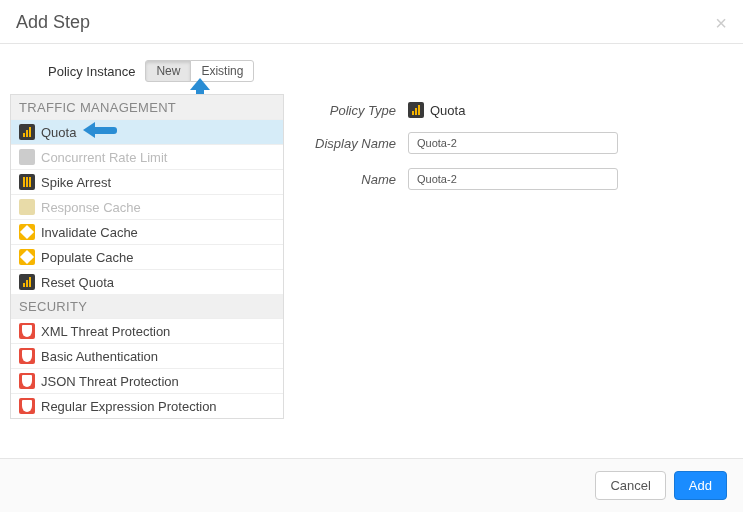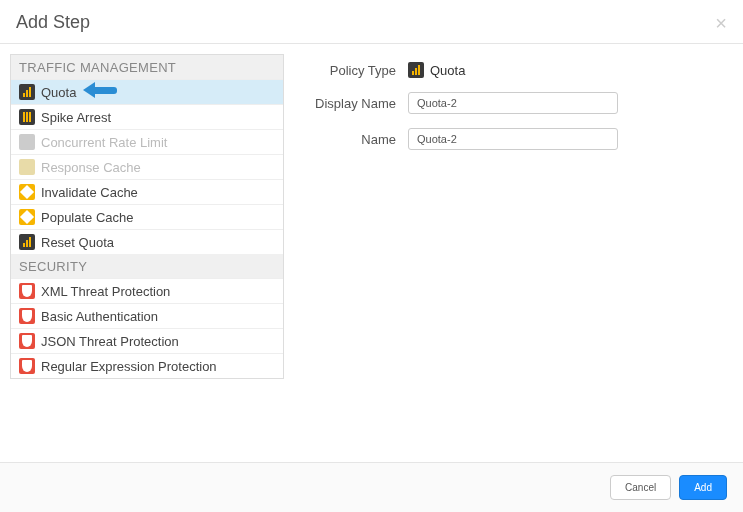--- a/index.html
+++ b/index.html
@@ -184,20 +184,21 @@
   .form-row {
     display: flex;
     align-items: center;
     margin-bottom: 14px;
   }
   .form-label {
     width: 110px;
     text-align: right;
     padding-right: 12px;
     color: #555;
+    font-style: italic;
   }
   .form-value {
     display: flex; align-items: center; gap: 6px;
   }
   .text-input {
     border: 1px solid #ccc;
     border-radius: 3px;
     padding: 4px 8px;
     font-size: 11px;
     width: 210px;
@@ -211,73 +212,81 @@
     padding: 12px 16px;
     display: flex;
     justify-content: flex-end;
     gap: 8px;
   }
   .btn {
     border: 1px solid #ccc;
     background: #fff;
     padding: 6px 14px;
     border-radius: 4px;
-    font-size: 10px;
+    font-size: 13px;
     cursor: pointer;
     color: #555;
   }
   .btn-primary {
     background: #1a8cff;
     border-color: #1678d8;
     color: #fff;
     font-weight: 400;
   }
 </style>
 </head>
 <body>
 
 <div class="modal-header">
   <div class="modal-title">Add Step</div>
   <div class="close-x">×</div>
 </div>
 
 <div class="modal-body">
 
+  <div class="policy-instance-row">
+    <span class="policy-instance-label">Policy Instance</span>
+    <span class="btn-group">
+      <button class="btn-toggle active">New</button>
+      <button class="btn-toggle">Existing</button>
+    </span>
+    <span class="arrow-up"></span>
+  </div>
 
   <div class="columns">
 
     <div class="policy-list">
       <div class="group-header">TRAFFIC MANAGEMENT</div>
 
       <div class="policy-item selected">
         <span class="policy-icon ic-dark">
             <span class="bars">
               <span></span>
               <span></span>
               <span></span>
             </span>
           </span>
         <span>Quota</span>
         <span class="arrow-left"></span>
       </div>
 
-      <div class="policy-item">
-        <span class="policy-icon ic-dark">
-            <span class="spikes">
-              <span></span>
-              <span></span>
-              <span></span>
-            </span>
-          </span>
-        <span>Spike Arrest</span>
-      </div>
-
       <div class="policy-item disabled">
         <span class="policy-icon ic-gray"></span>
         <span>Concurrent Rate Limit</span>
+      </div>
+
+      <div class="policy-item">
+        <span class="policy-icon ic-dark">
+            <span class="spikes">
+              <span></span>
+              <span></span>
+              <span></span>
+            </span>
+          </span>
+        <span>Spike Arrest</span>
       </div>
 
       <div class="policy-item disabled">
         <span class="policy-icon ic-cream"></span>
         <span>Response Cache</span>
       </div>
 
 
       <div class="policy-item">
         <span class="policy-icon ic-yellow">

